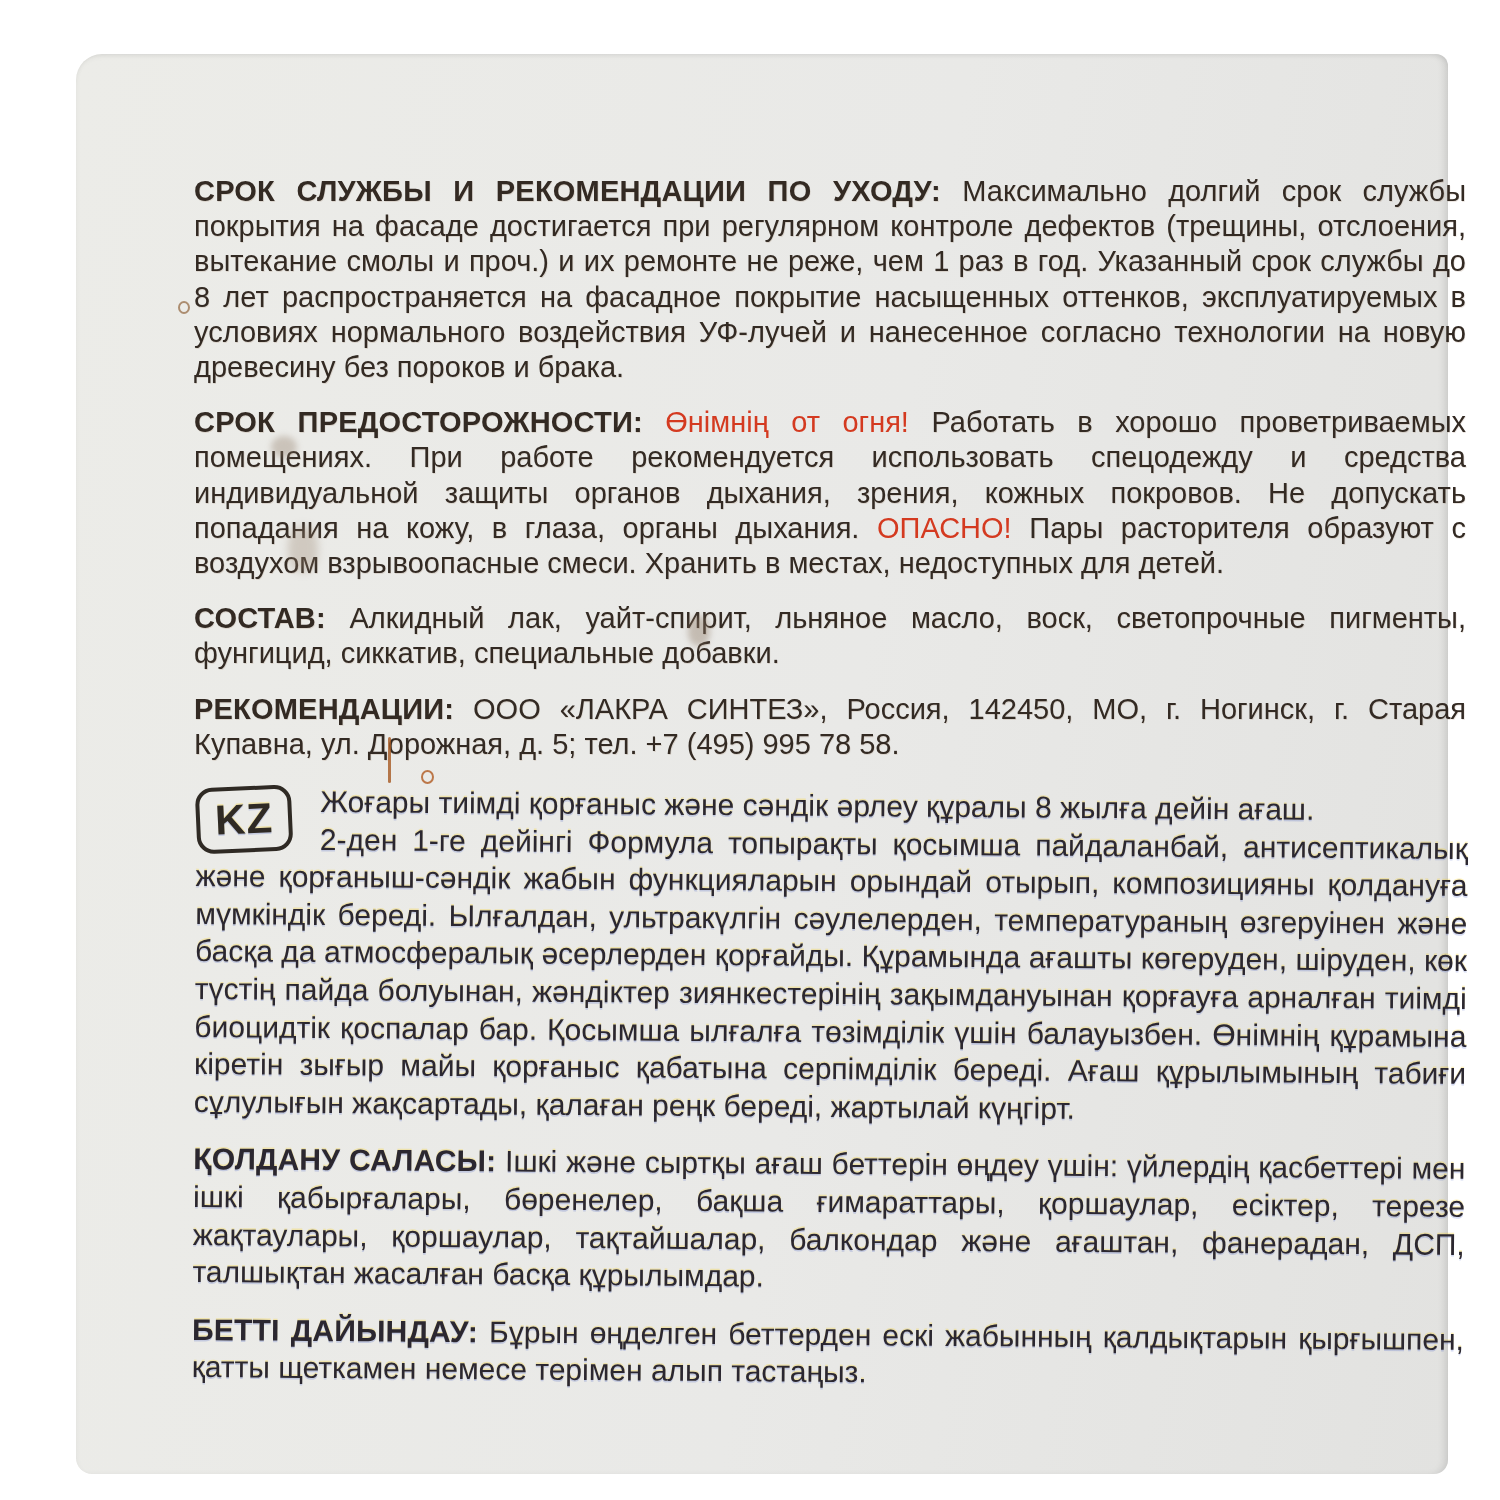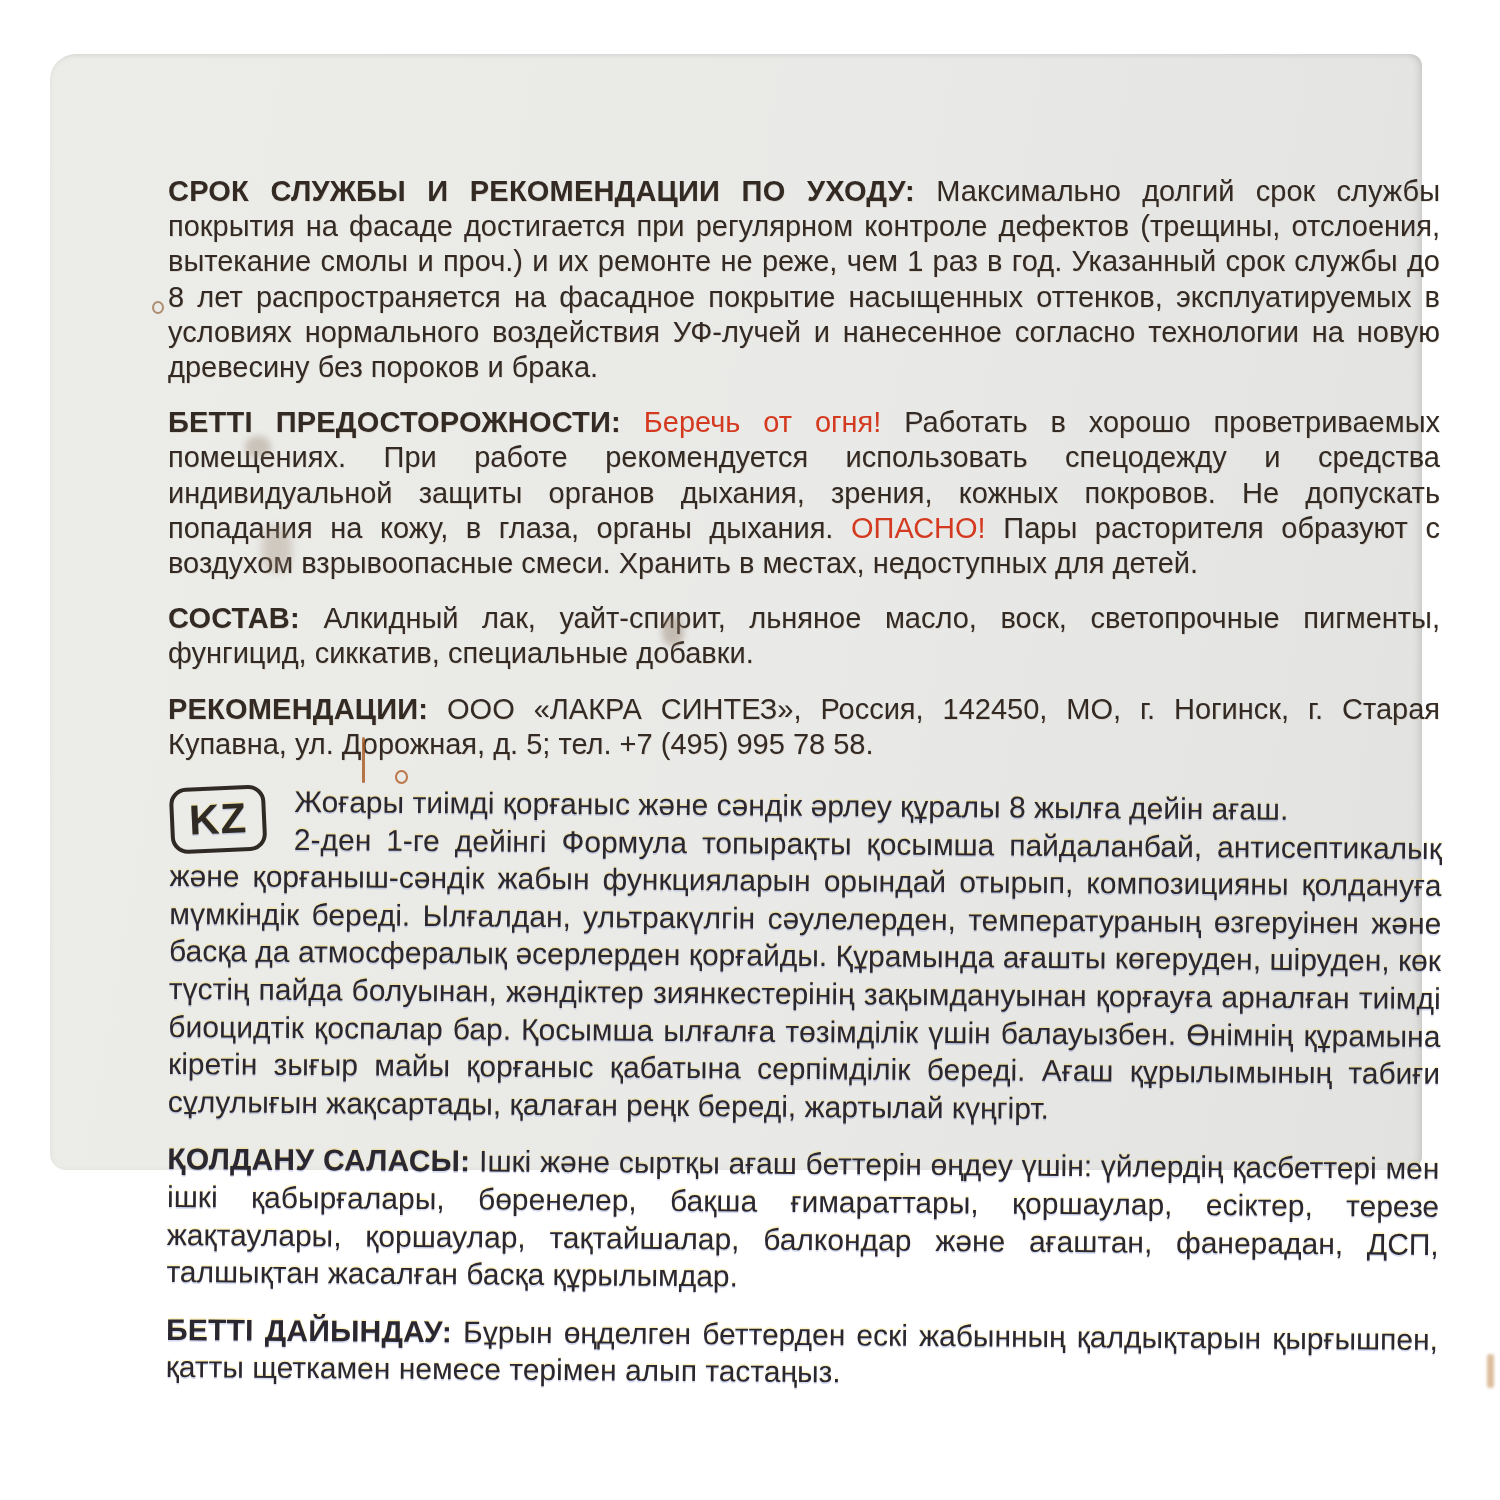--- a/index.html
+++ b/index.html
@@ -2,21 +2,21 @@
 <html><head>
 <meta charset="utf-8">
 <style>
   html,body{margin:0;padding:0;}
   body{
     width:1500px;height:1500px;position:relative;overflow:hidden;
     background:#ffffff;
     font-family:"Liberation Sans",sans-serif;
   }
   .label{
-    position:absolute;left:50px;top:54px;width:1372px;height:1116px;
+    position:absolute;left:76px;top:54px;width:1372px;height:1420px;
     background:linear-gradient(100deg,#ecece8 0%,#e9e9e7 55%,#e2e2e0 100%);
     border-radius:26px 12px 14px 16px;
     box-shadow:inset -6px 0 8px -4px rgba(0,0,0,.14),
                inset 0 5px 7px -5px rgba(0,0,0,.10),
                inset 4px 0 6px -5px rgba(0,0,0,.06);
   }
   .content{
     position:absolute;left:118px;top:120px;width:1272px;
     color:#332a23;
   }
@@ -59,22 +59,22 @@
   <div class="content">
 
     <div class="ru-part">
 
       <p class="para">
         <b class="h">СРОК СЛУЖБЫ И РЕКОМЕНДАЦИИ ПО УХОДУ:</b>
         <span>Максимально долгий срок службы покрытия на фасаде достигается при регулярном контроле дефектов (трещины, отслоения, вытекание смолы и проч.) и их ремонте не реже, чем 1 раз в год. Указанный срок службы до 8 лет распространяется на фасадное покрытие насыщенных оттенков, эксплуатируемых в условиях нормального воздействия УФ-лучей и нанесенное согласно технологии на новую древесину без пороков и брака.</span>
       </p>
 
       <p class="para">
-        <b class="h">БЕТТІ ПРЕДОСТОРОЖНОСТИ:</b>
-        <span class="warn">Беречь от огня!</span>
+        <b class="h">СРОК ПРЕДОСТОРОЖНОСТИ:</b>
+        <span class="warn">Өнімнің от огня!</span>
         <span>Работать в хорошо проветриваемых помещениях. При работе рекомендуется использовать спецодежду и средства индивидуальной защиты органов дыхания, зрения, кожных покровов. Не допускать попадания на кожу, в глаза, органы дыхания.</span>
         <span class="warn">ОПАСНО!</span>
         <span>Пары расторителя образуют с воздухом взрывоопасные смеси. Хранить в местах, недоступных для детей.</span>
       </p>
 
       <p class="para">
         <b class="h">СОСТАВ:</b>
         <span>Алкидный лак, уайт-спирит, льняное масло, воск, светопрочные пигменты, фунгицид, сиккатив, специальные добавки.</span>
       </p>
 

